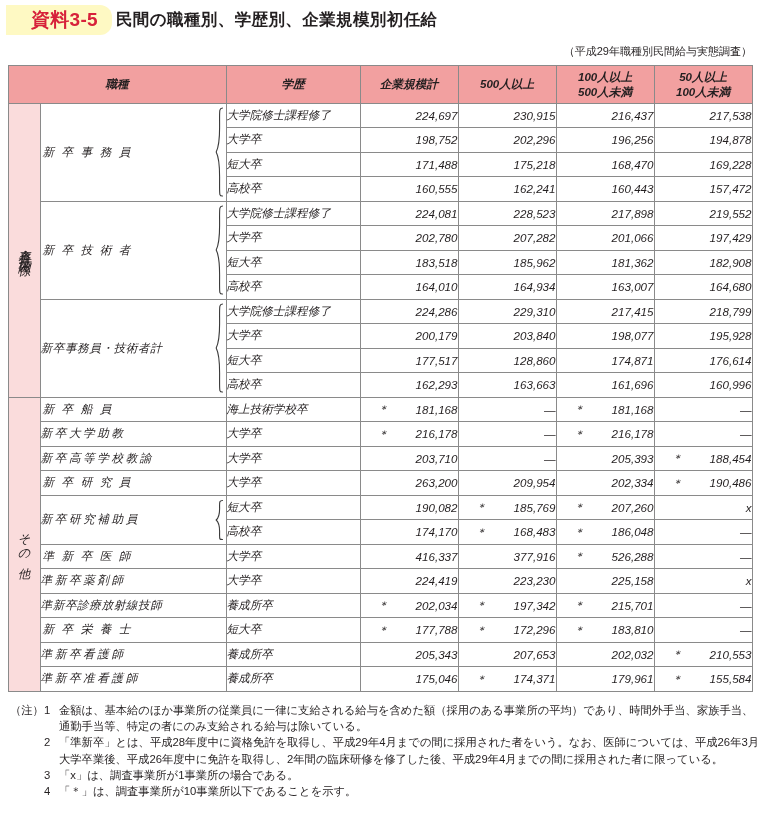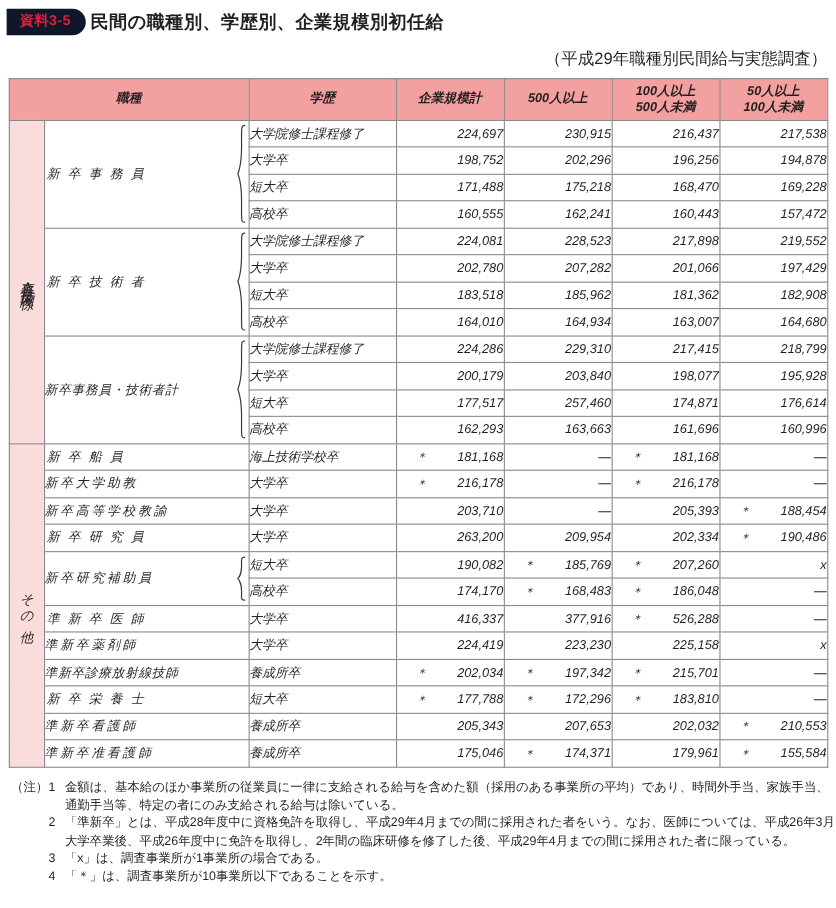--- a/index.html
+++ b/index.html
@@ -13,43 +13,43 @@
   }
   .page { position: relative; width: 760px; height: 825px; }
 
   
   .titlebar {
     display: flex; align-items: center;
     padding: 6px 0 0 6px;
     height: 34px;
   }
   .badge {
-    background: #0f172a;
+    background: #fef9c3;
     color: #d7213a;
     font-weight: bold;
-    font-size: 13px;
+    font-size: 19px;
     letter-spacing: .3px;
-    padding: 3px 14px 4px 12px;
+    padding: 3px 14px 4px 25px;
     border-radius: 0 12px 12px 0;
     line-height: 1.25;
     white-space: nowrap;
   }
   .doc-title {
     margin-left: 4px;
     font-size: 16.5px;
     font-weight: bold;
     letter-spacing: .4px;
     white-space: nowrap;
   }
 
   
   .srcline {
     text-align: right;
     padding-right: 8px;
-    font-size: 15px;
+    font-size: 11px;
     line-height: 1.5;
     color: #231f20;
   }
   .srcline.first { margin-top: 9px; }
 
   
   table.main {
     border-collapse: collapse;
     width: 744px;
     margin: 5px auto 0 auto;
@@ -298,21 +298,21 @@
         <tr>
           <td class="edu"><span>大学卒</span></td>
           <td class="num"><span>200,179</span></td>
           <td class="num"><span>203,840</span></td>
           <td class="num"><span>198,077</span></td>
           <td class="num"><span>195,928</span></td>
         </tr>
         <tr>
           <td class="edu"><span>短大卒</span></td>
           <td class="num"><span>177,517</span></td>
-          <td class="num"><span>257,460</span></td>
+          <td class="num"><span>128,860</span></td>
           <td class="num"><span>174,871</span></td>
           <td class="num"><span>176,614</span></td>
         </tr>
         <tr>
           <td class="edu"><span>高校卒</span></td>
           <td class="num"><span>162,293</span></td>
           <td class="num"><span>163,663</span></td>
           <td class="num"><span>161,696</span></td>
           <td class="num"><span>160,996</span></td>
         </tr>

